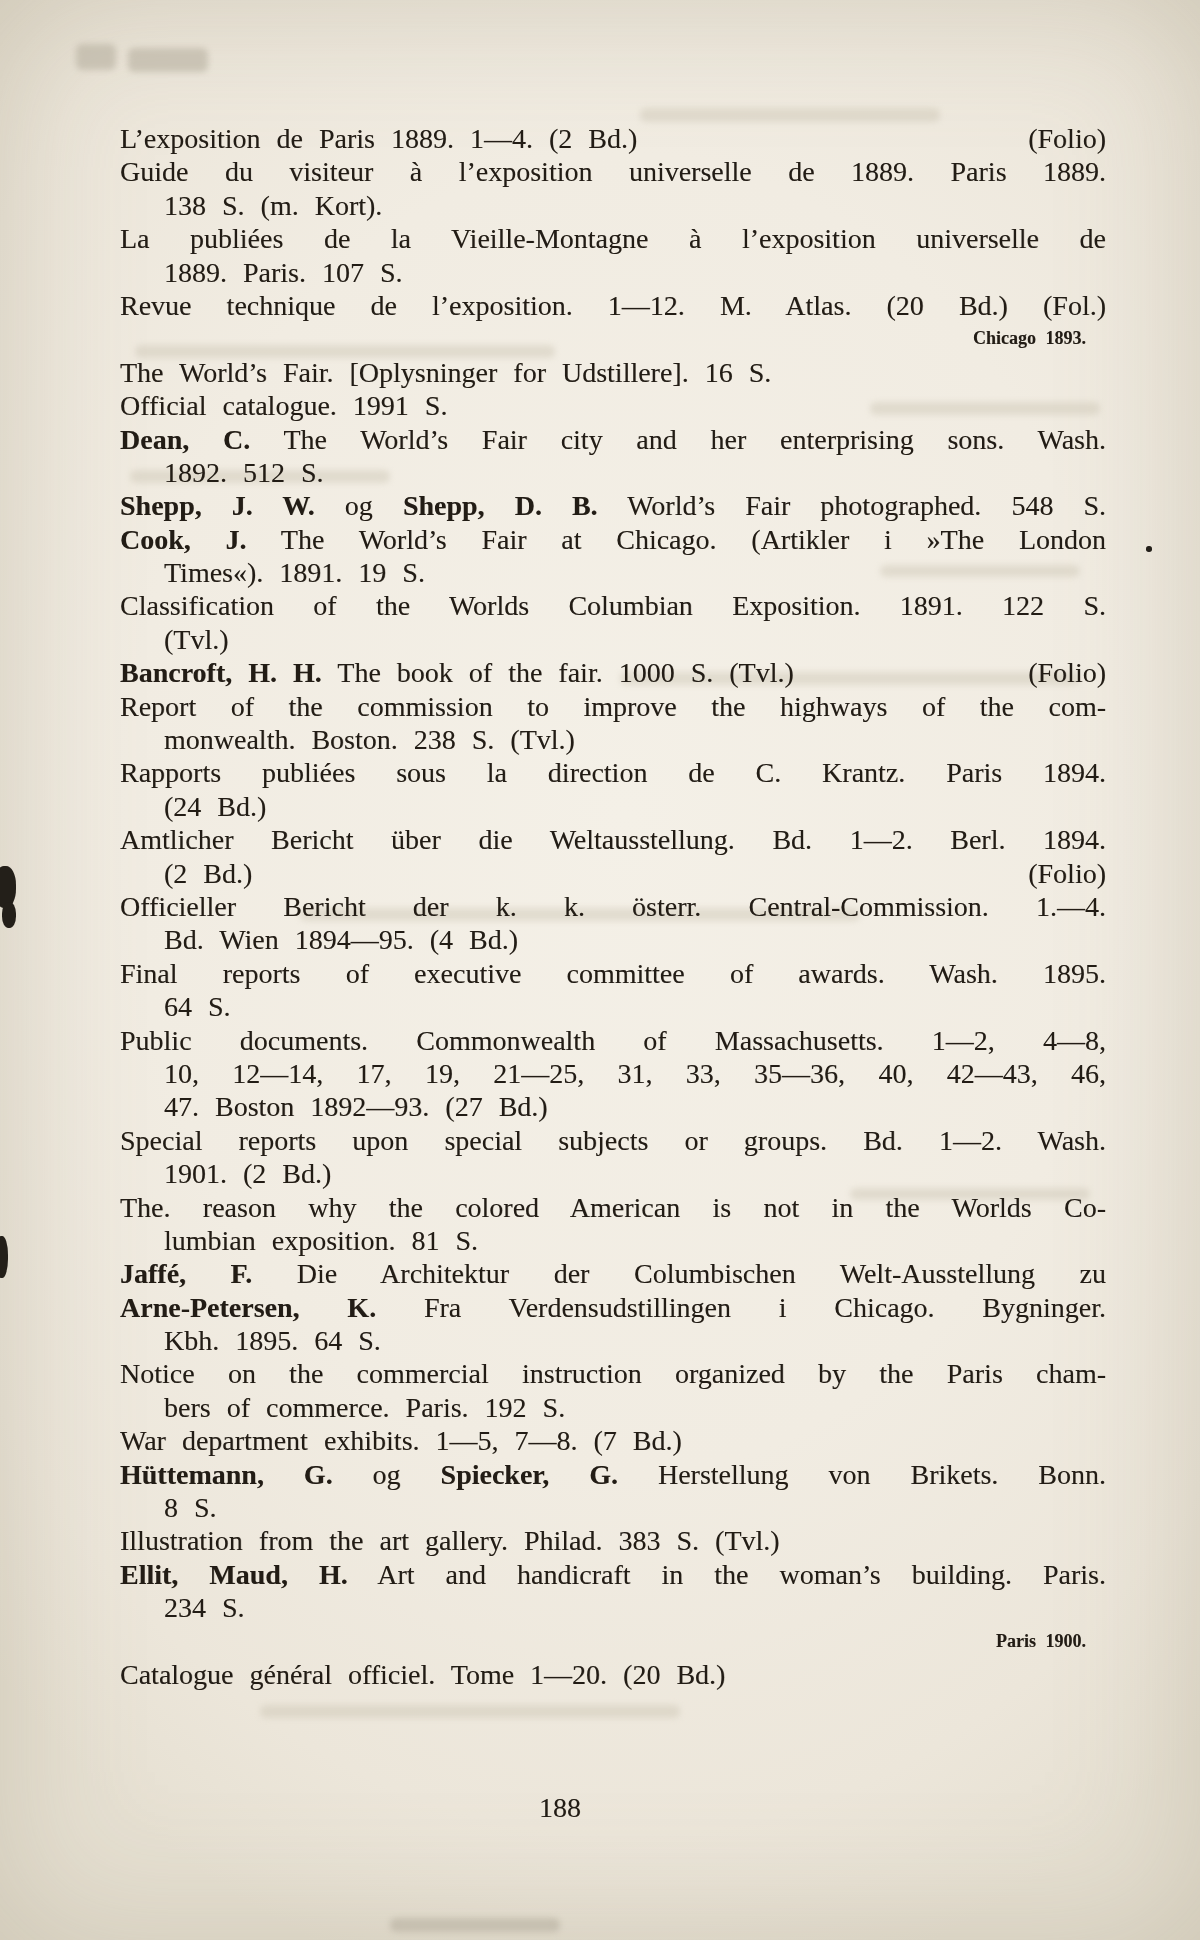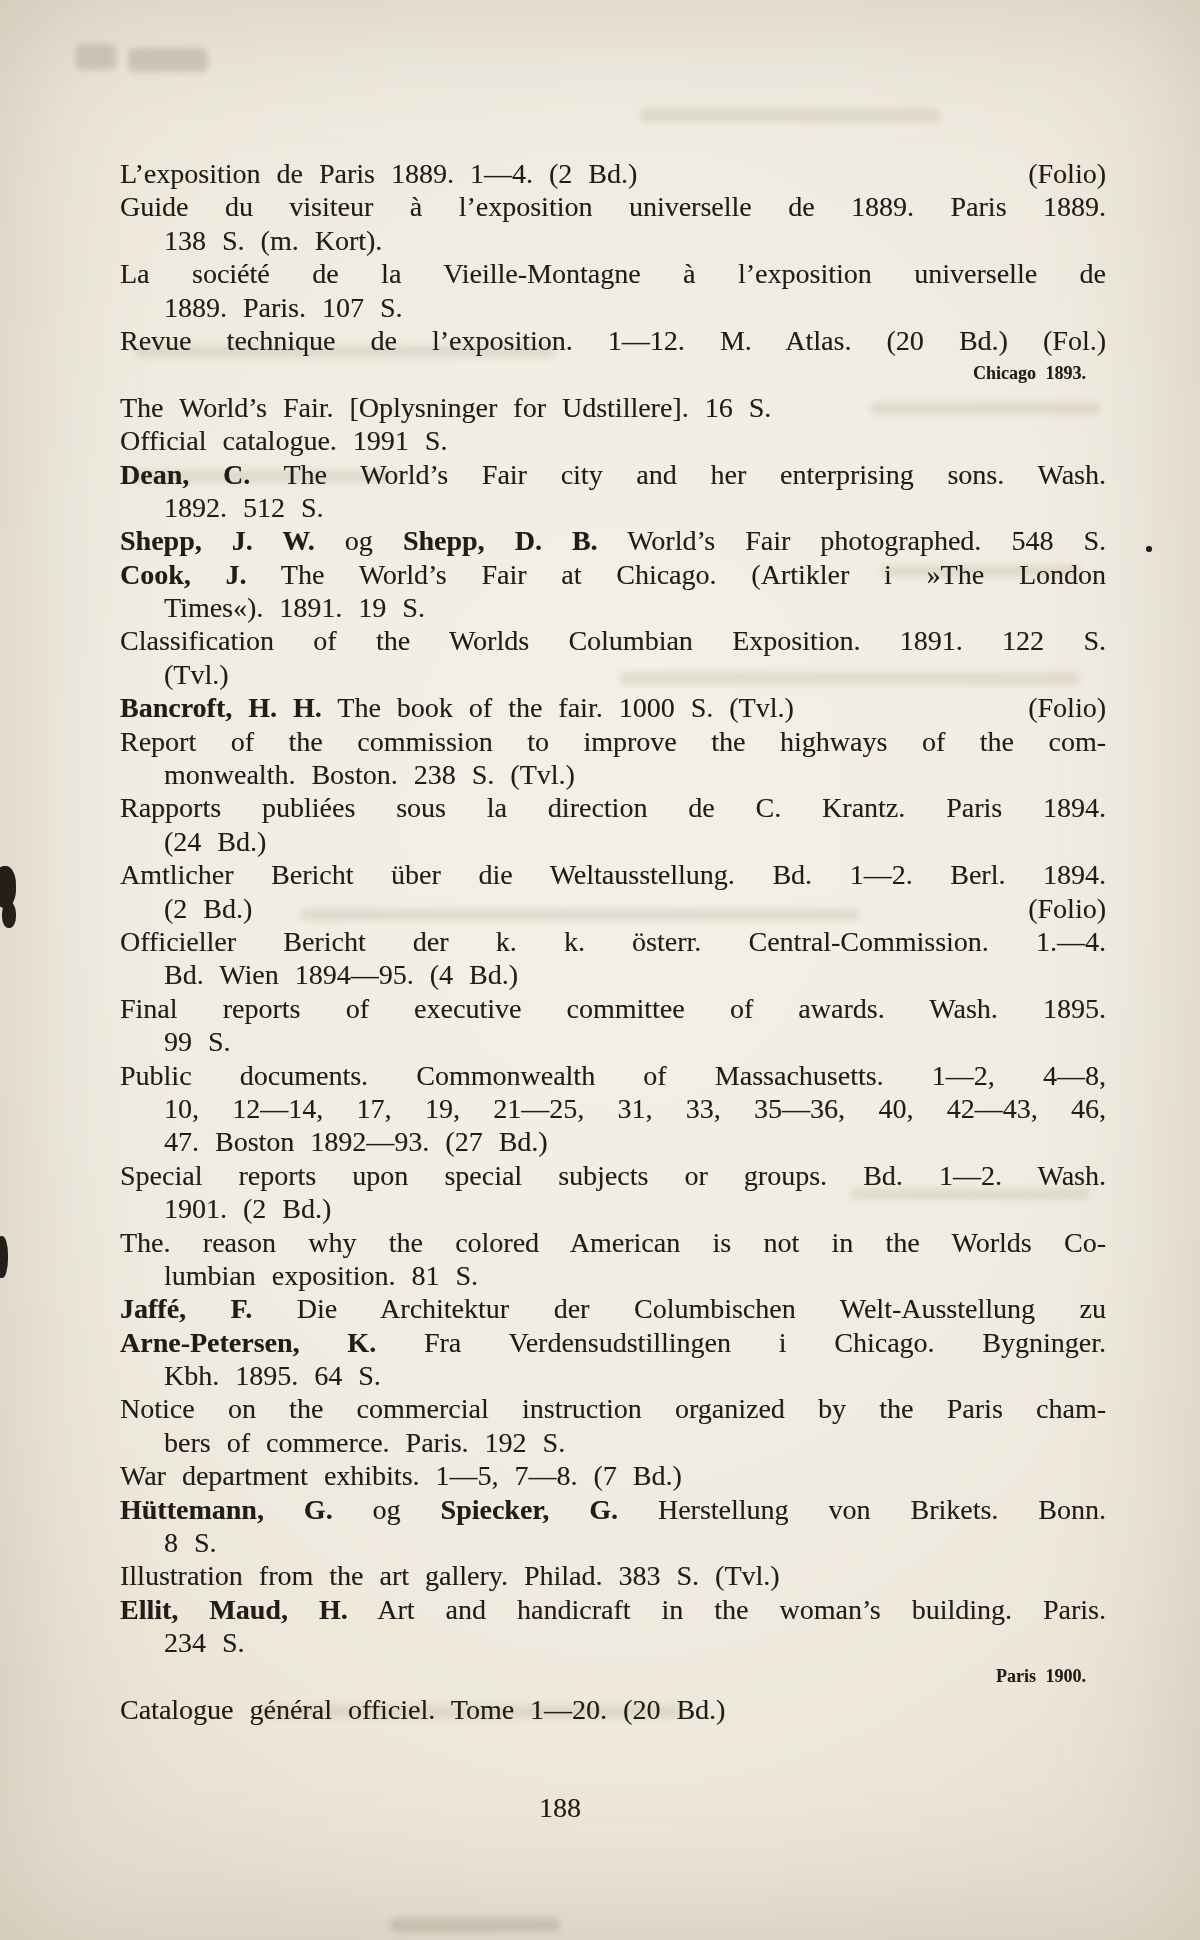--- a/index.html
+++ b/index.html
@@ -9,21 +9,21 @@
     font-family:"Liberation Serif","DejaVu Serif",serif;
   }
   .page{
     position:relative;width:1200px;height:1940px;overflow:hidden;
     background:
       radial-gradient(ellipse 900px 1200px at 52% 42%, #f4f0e7 0%, #f1ece2 55%, #ece6da 85%, #e6e0d2 100%);
     box-shadow:inset 0 0 140px rgba(150,138,112,0.30);
     color:#221c15;
   }
   .textblock{
-    position:absolute;left:120px;top:122px;width:986px;margin-top:35px;
+    position:absolute;left:120px;top:122px;width:986px;
   }
   .line{
     height:33.4px;line-height:33.4px;font-size:28px;
     word-spacing:9px;white-space:nowrap;
     text-shadow:0.3px 0.3px 0 rgba(35,28,20,0.35);
   }
   .line.j{
     text-align:justify;text-align-last:justify;
     white-space:normal;overflow:hidden;
   }
@@ -74,21 +74,21 @@
   <div class="blot" style="left:-5px;top:1236px;width:13px;height:42px;"></div>
   <div class="blot" style="left:1146px;top:546px;width:6px;height:6px;"></div>
 
   <div class="textblock" id="textblock">
       <div class="line tail">
         <span><span>L’exposition de Paris 1889.  1—4.  (2 Bd.)</span></span>
         <span>(Folio)</span>
       </div>
       <div class="line j"><span>Guide du visiteur à l’exposition universelle de 1889. Paris 1889.</span></div>
       <div class="line l i"><span>138 S. (m. Kort).</span></div>
-      <div class="line j"><span>La société de la Vieille-Montagne à l’exposition universelle de</span></div>
+      <div class="line j"><span>La publiées de la Vieille-Montagne à l’exposition universelle de</span></div>
       <div class="line l i"><span>1889.  Paris.  107 S.</span></div>
       <div class="line j"><span>Revue technique de l’exposition.  1—12.  M. Atlas.  (20 Bd.)  (Fol.)</span></div>
       <div class="line r"><b>Chicago 1893.</b></div>
       <div class="line l"><span>The World’s Fair.  [Oplysninger for Udstillere].  16 S.</span></div>
       <div class="line l"><span>Official catalogue.  1991 S.</span></div>
       <div class="line j"><b>Dean, C.</b><span> The World’s Fair city and her enterprising sons. Wash.</span></div>
       <div class="line l i"><span>1892.  512 S.</span></div>
       <div class="line j"><b>Shepp, J. W.</b><span> og </span><b>Shepp, D. B.</b><span> World’s Fair photographed. 548 S.</span></div>
       <div class="line j"><b>Cook, J.</b><span> The World’s Fair at Chicago. (Artikler i »The London</span></div>
       <div class="line l i"><span>Times«).  1891.  19 S.</span></div>
@@ -103,21 +103,21 @@
       <div class="line j"><span>Rapports publiées sous la direction de C. Krantz. Paris 1894.</span></div>
       <div class="line l i"><span>(24 Bd.)</span></div>
       <div class="line j"><span>Amtlicher Bericht über die Weltausstellung. Bd. 1—2. Berl. 1894.</span></div>
       <div class="line tail i">
         <span><span>(2 Bd.)</span></span>
         <span>(Folio)</span>
       </div>
       <div class="line j"><span>Officieller Bericht der k. k. österr. Central-Commission. 1.—4.</span></div>
       <div class="line l i"><span>Bd.  Wien 1894—95.  (4 Bd.)</span></div>
       <div class="line j"><span>Final reports of executive committee of awards. Wash. 1895.</span></div>
-      <div class="line l i"><span>99 S.</span></div>
+      <div class="line l i"><span>64 S.</span></div>
       <div class="line j"><span>Public documents. Commonwealth of Massachusetts. 1—2, 4—8,</span></div>
       <div class="line j i"><span>10, 12—14, 17, 19, 21—25, 31, 33, 35—36, 40, 42—43, 46,</span></div>
       <div class="line l i"><span>47.  Boston 1892—93.  (27 Bd.)</span></div>
       <div class="line j"><span>Special reports upon special subjects or groups. Bd. 1—2. Wash.</span></div>
       <div class="line l i"><span>1901.  (2 Bd.)</span></div>
       <div class="line j"><span>The. reason why the colored American is not in the Worlds Co-</span></div>
       <div class="line l i"><span>lumbian exposition.  81 S.</span></div>
       <div class="line j"><b>Jaffé, F.</b><span> Die Architektur der Columbischen Welt-Ausstellung zu</span></div>
       <div class="line j"><b>Arne-Petersen, K.</b><span> Fra Verdensudstillingen i Chicago. Bygninger.</span></div>
       <div class="line l i"><span>Kbh. 1895.  64 S.</span></div>

